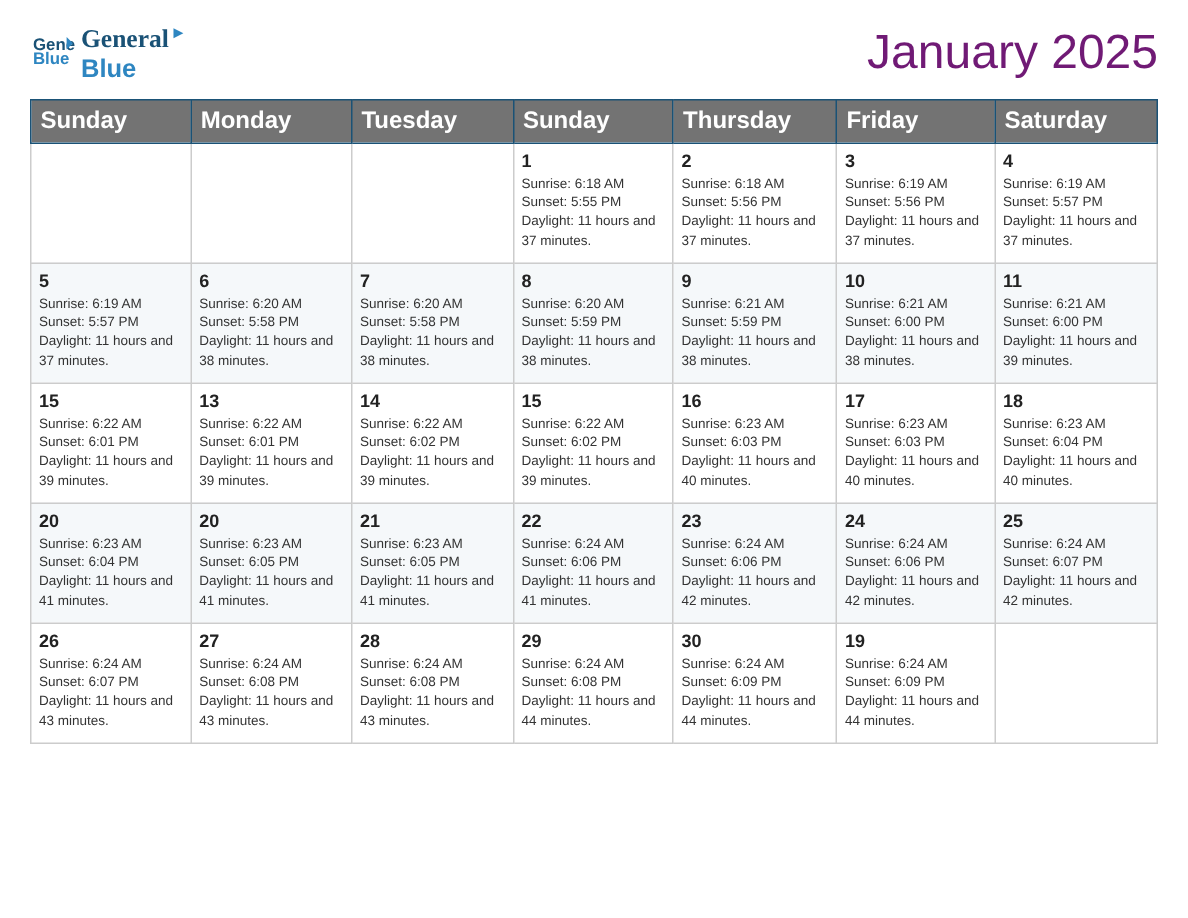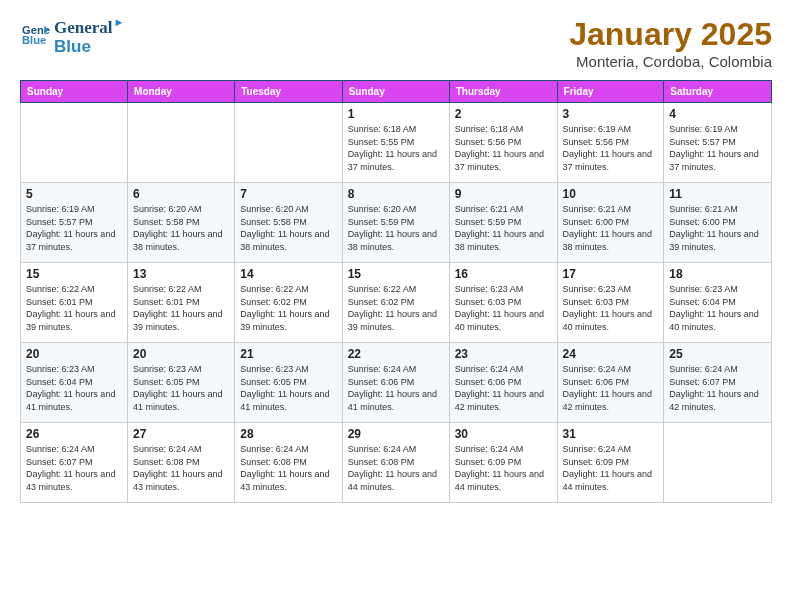--- a/index.html
+++ b/index.html
@@ -29,36 +29,36 @@
     .logo-icon {
       width: 28px;
       height: 28px;
       margin-left: 2px;
     }
     .title-block {
       text-align: right;
     }
     .month-title {
       font-size: 32px;
-      font-weight: bold;
-      color: #a16207;
+      font-weight: normal;
+      color: #701a75;
     }
     .location-title {
       font-size: 15px;
       color: #444;
     }
     .calendar {
       width: 100%;
       border-collapse: collapse;
       border: 1px solid #ccc;
     }
     .calendar th {
-      background: #d946ef;
+      background: #737373;
       color: #fff;
-      font-size: 10px;
+      font-size: 16px;
       font-weight: bold;
       padding: 5px 6px;
       border: 1px solid #1a5276;
       text-align: left;
     }
     .calendar td {
       vertical-align: top;
       border: 1px solid #ccc;
       padding: 4px 5px;
       width: 113px;
@@ -98,21 +98,20 @@
           <polygon points="32,8 38,14 32,20" fill="#2e86c1"></polygon>
         </svg>
       </div>
       <div style="margin-left:4px">
         <div style="font-size:17px; font-weight:bold; color:#1a5276; line-height:1.15;font-family:Liberation Serif, serif;">General<span style="color:#2e86c1; font-size:11px; font-weight:bold; vertical-align:super; margin-left:1px">►</span></div>
         <div style="font-size:17px; font-weight:bold; color:#2e86c1; line-height:1.15;">Blue</div>
       </div>
     </div>
     <div class="title-block">
       <div class="month-title">January 2025</div>
-      <div class="location-title">Monteria, Cordoba, Colombia</div>
     </div>
   </div>
 
   <table class="calendar">
     <thead>
       <tr id="weekday-header">
           <th>Sunday</th>
           <th>Monday</th>
           <th>Tuesday</th>
           <th>Sunday</th>
@@ -368,21 +367,21 @@
         </td>
           <td>
           <span class="day-num">30</span>
           <div class="day-info">
             <span>Sunrise: 6:24 AM</span><br>
             <span>Sunset: 6:09 PM</span><br>
             <span>Daylight: 11 hours and 44 minutes.</span>
           </div>
         </td>
           <td>
-          <span class="day-num">31</span>
+          <span class="day-num">19</span>
           <div class="day-info">
             <span>Sunrise: 6:24 AM</span><br>
             <span>Sunset: 6:09 PM</span><br>
             <span>Daylight: 11 hours and 44 minutes.</span>
           </div>
         </td>
           <td class="empty-cell"></td>
         </tr>
       </tbody>
   </table>

